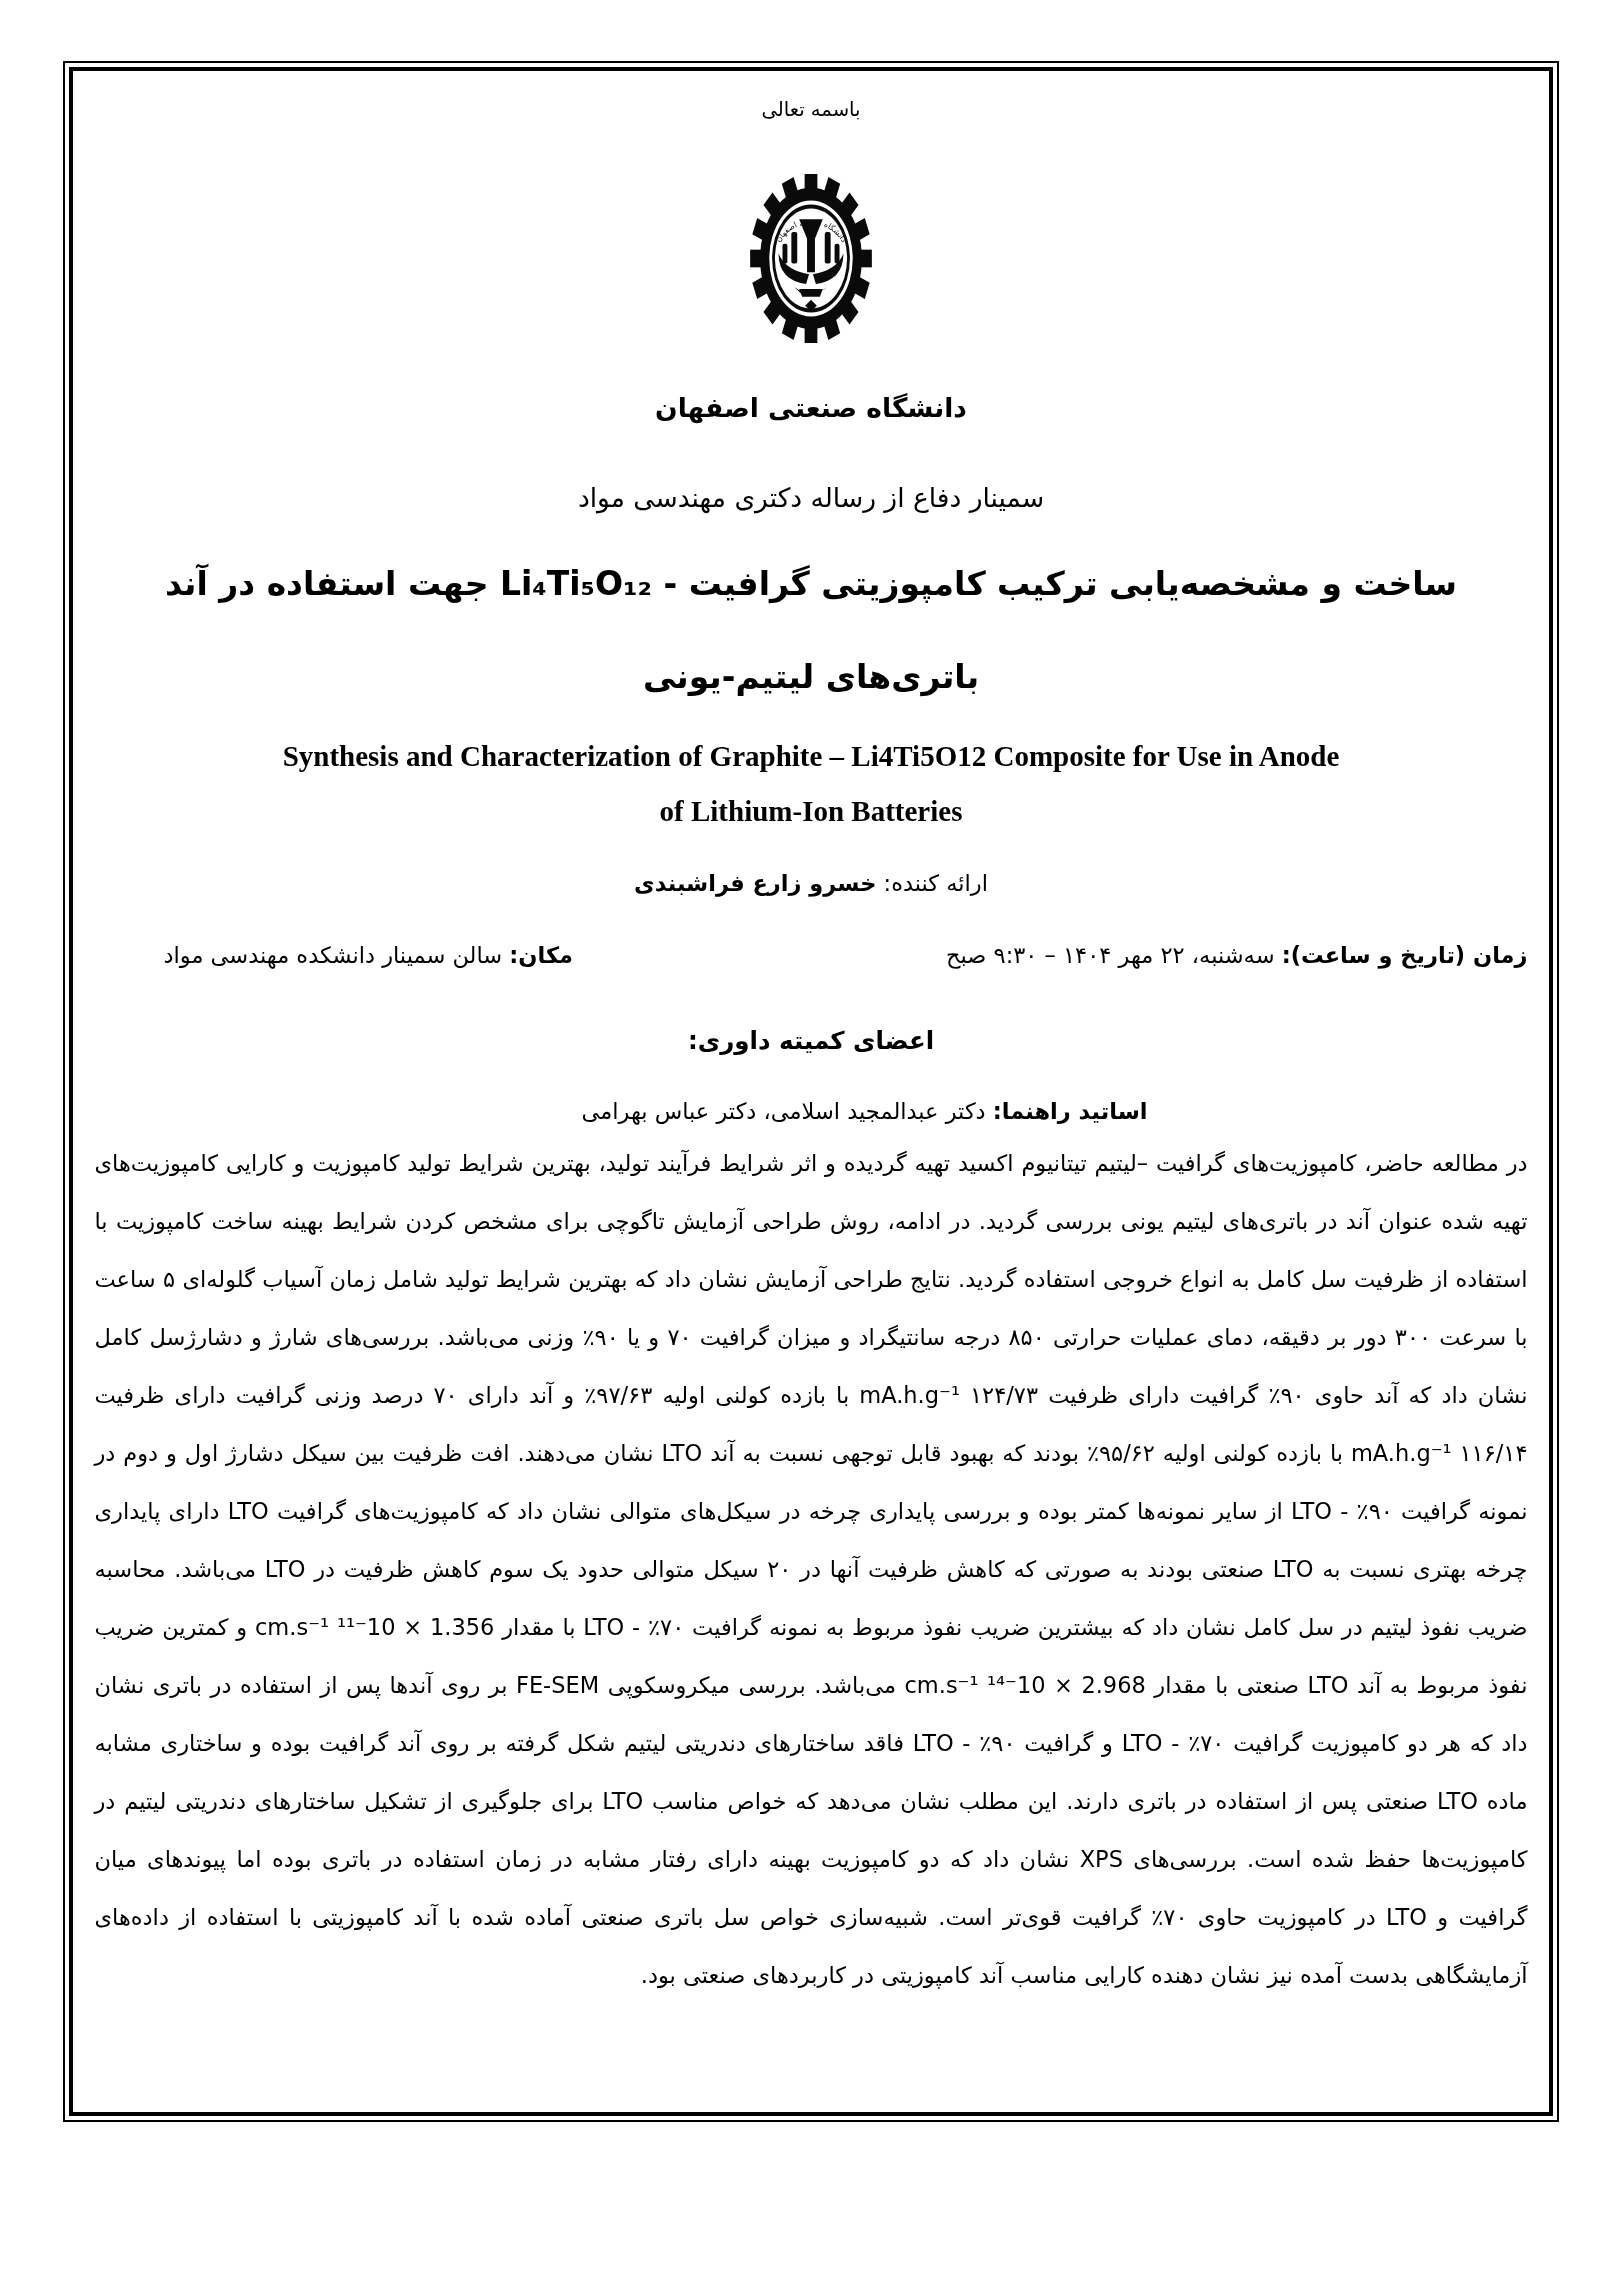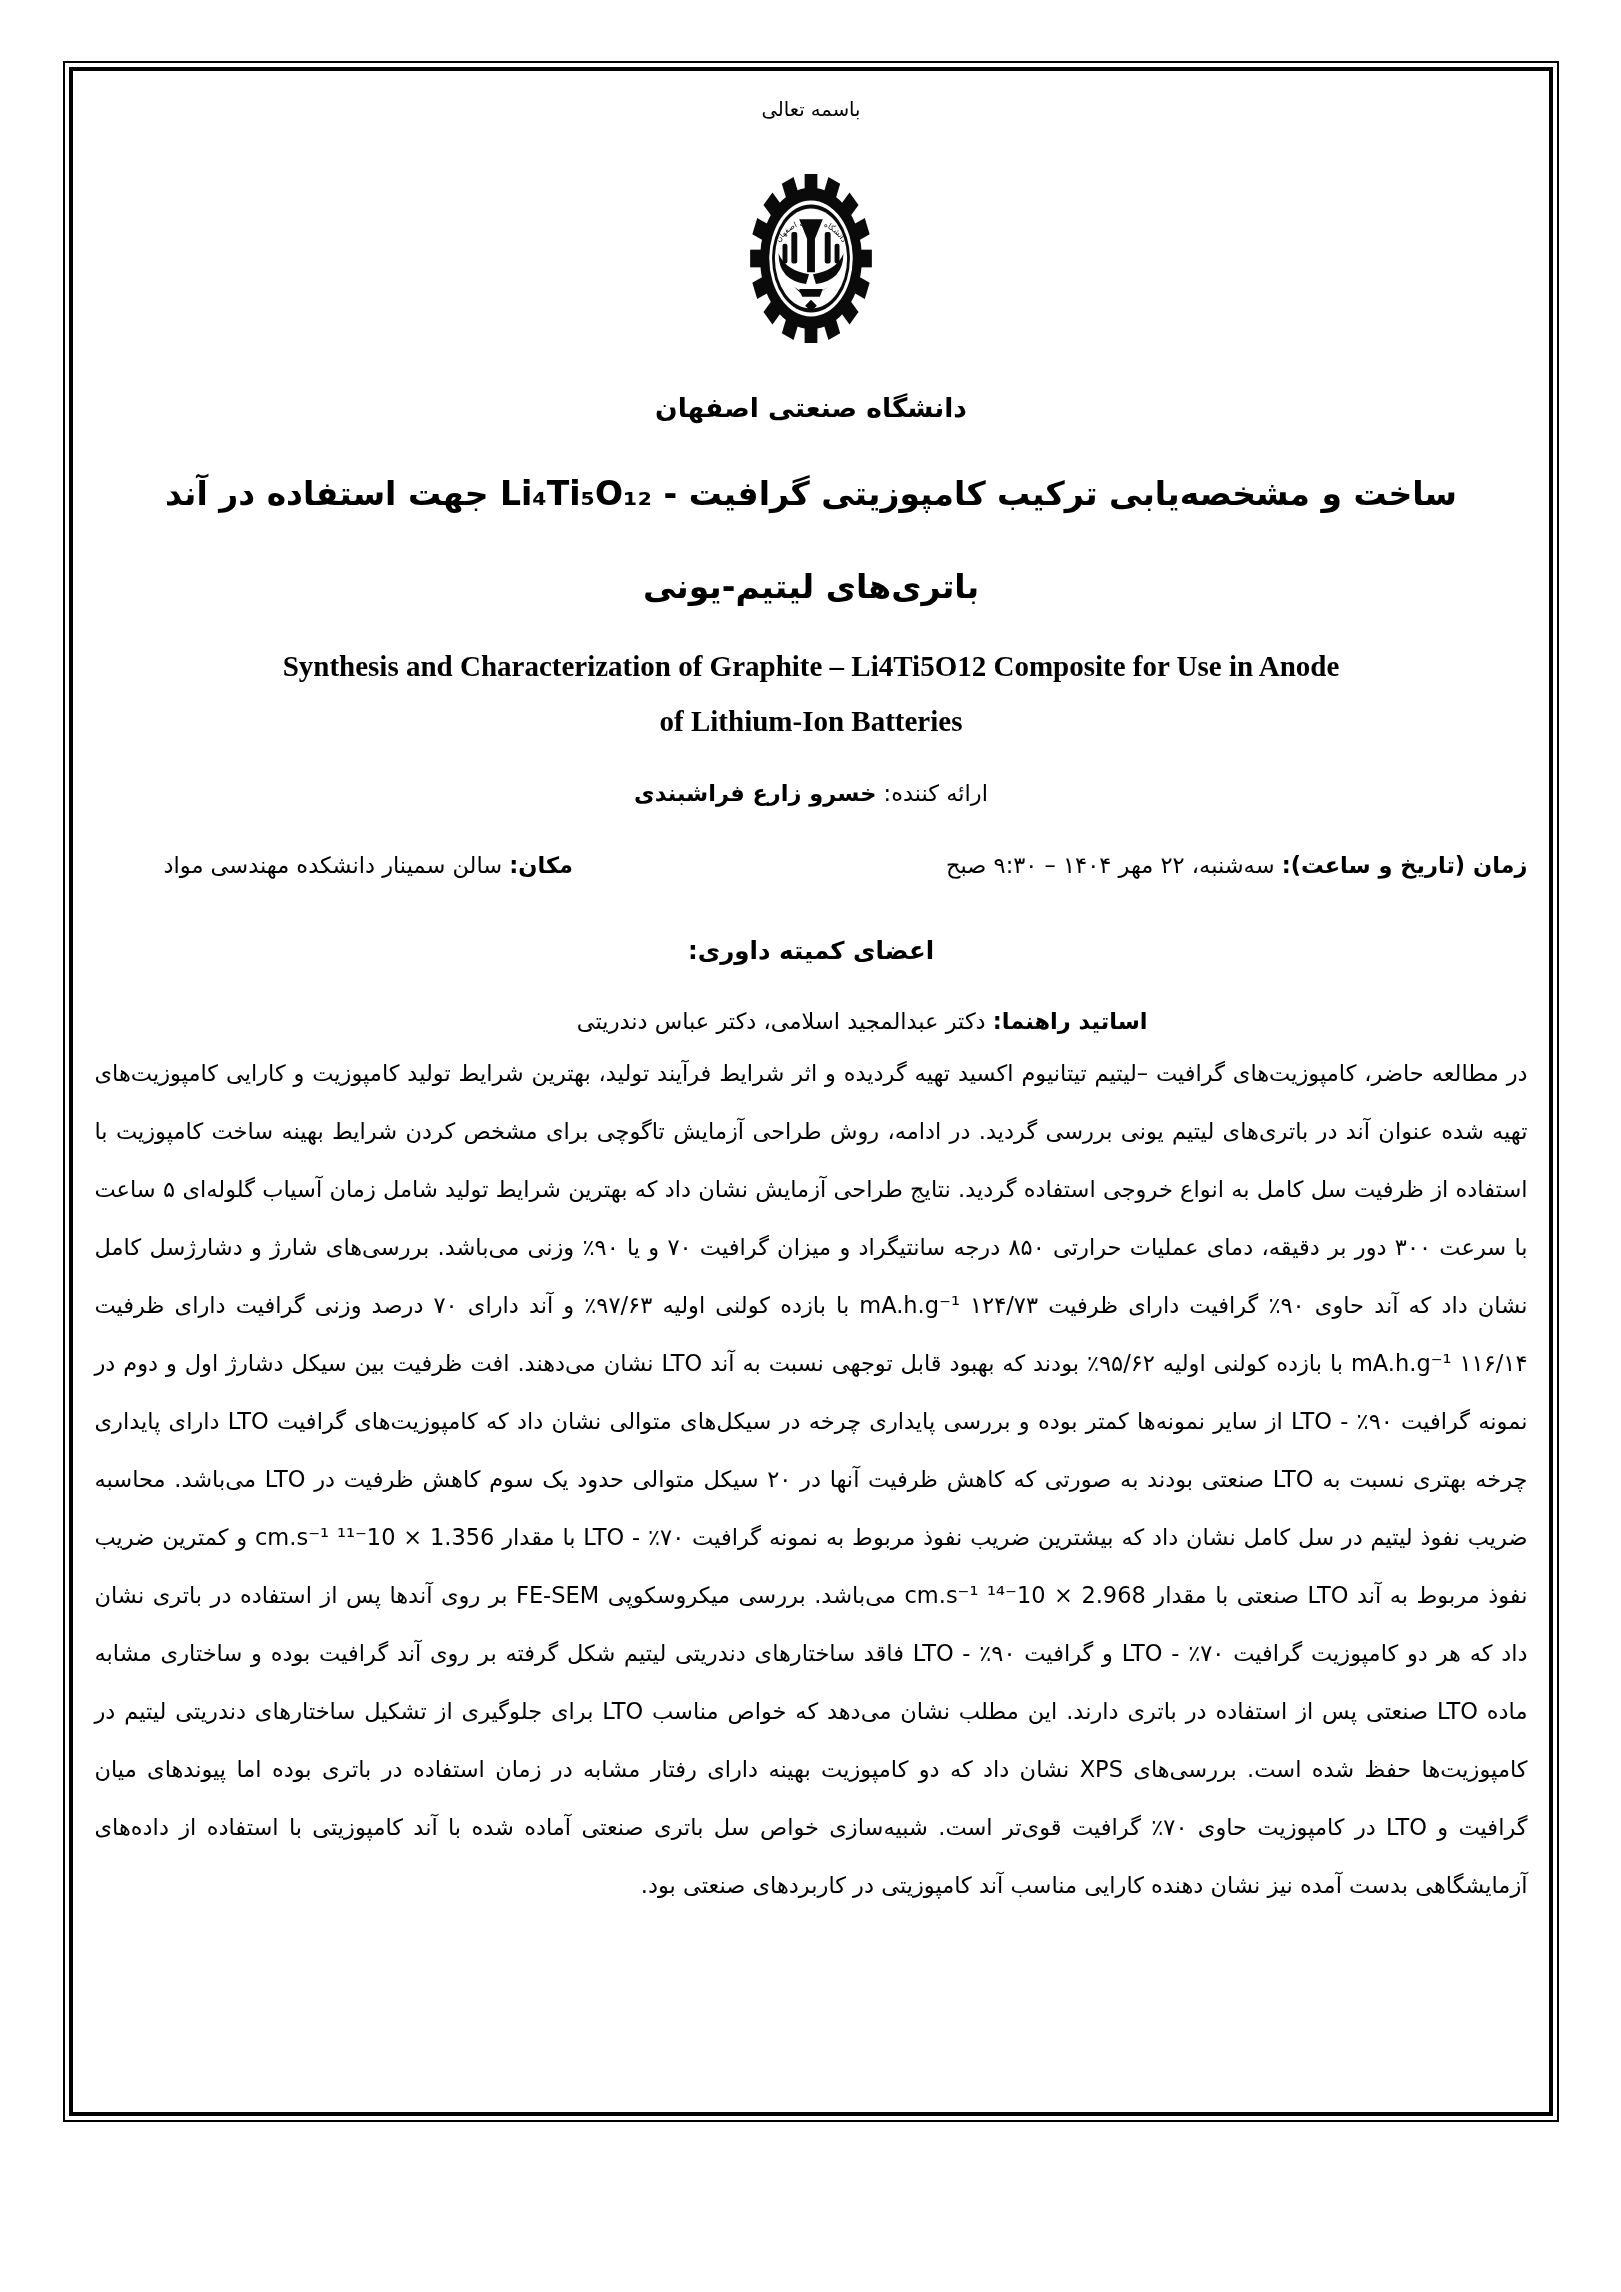--- a/index.html
+++ b/index.html
@@ -152,20 +152,21 @@
             <path d="M -17,29 Q 0,42 17,29 Q 9,37 -9,37 Z"></path>
             <path d="M -12,31 L 12,31 L 9,39 L -9,39 Z"></path>
             <path d="M 0,42 L 6,48 L 0,54 L -6,48 Z"></path>
           </g>
         </g>
       </svg>
     </div>
 
     <div class="university center rtl">دانشگاه صنعتی اصفهان</div>
 
+    <div class="seminar-line center rtl">سمینار دفاع از رساله دکتری مهندسی مواد</div>
 
 
     <div class="title-fa center">ساخت و مشخصه‌یابی ترکیب کامپوزیتی گرافیت - Li₄Ti₅O₁₂ جهت استفاده در آند باتری‌های لیتیم-یونی</div>
 
     <div class="title-en center">
       <div>Synthesis and Characterization of Graphite – Li4Ti5O12 Composite for Use in Anode</div>
       <div>of Lithium-Ion Batteries</div>
     </div>
 
     <div class="presenter center rtl">
@@ -182,21 +183,21 @@
         <span class="label-b">مکان:</span>
         <span>سالن سمینار دانشکده مهندسی مواد</span>
       </div>
     </div>
 
     <div class="committee-heading center rtl">اعضای کمیته داوری:</div>
 
     <div class="committee">
       <div class="row">
         <span class="label-b">اساتید راهنما:</span>
-        <span>دکتر عبدالمجید اسلامی، دکتر عباس دندریتی</span>
+        <span>دکتر عبدالمجید اسلامی، دکتر عباس بهرامی</span>
       </div>
     </div>
 
 
     <div class="abstract">در مطالعه حاضر، کامپوزیت‌های گرافیت –لیتیم تیتانیوم اکسید تهیه گردیده و اثر شرایط فرآیند تولید، بهترین شرایط تولید کامپوزیت و کارایی کامپوزیت‌های تهیه شده عنوان آند در باتری‌های لیتیم یونی بررسی گردید. در ادامه، روش طراحی آزمایش تاگوچی برای مشخص کردن شرایط بهینه ساخت کامپوزیت با استفاده از ظرفیت سل کامل به انواع خروجی استفاده گردید. نتایج طراحی آزمایش نشان داد که بهترین شرایط تولید شامل زمان آسیاب گلوله‌ای ۵ ساعت با سرعت ۳۰۰ دور بر دقیقه، دمای عملیات حرارتی ۸۵۰ درجه سانتیگراد و میزان گرافیت ۷۰ و یا ۹۰٪ وزنی می‌باشد. بررسی‌های شارژ و دشارژسل کامل نشان داد که آند حاوی ۹۰٪ گرافیت دارای ظرفیت ۱۲۴/۷۳ mA.h.g⁻¹ با بازده کولنی اولیه ۹۷/۶۳٪ و آند دارای ۷۰ درصد وزنی گرافیت دارای ظرفیت ۱۱۶/۱۴ mA.h.g⁻¹ با بازده کولنی اولیه ۹۵/۶۲٪ بودند که بهبود قابل توجهی نسبت به آند LTO نشان می‌دهند. افت ظرفیت بین سیکل دشارژ اول و دوم در نمونه گرافیت ۹۰٪ - LTO از سایر نمونه‌ها کمتر بوده و بررسی پایداری چرخه در سیکل‌های متوالی نشان داد که کامپوزیت‌های گرافیت LTO دارای پایداری چرخه بهتری نسبت به LTO صنعتی بودند به صورتی که کاهش ظرفیت آنها در ۲۰ سیکل متوالی حدود یک سوم کاهش ظرفیت در LTO می‌باشد. محاسبه ضریب نفوذ لیتیم در سل کامل نشان داد که بیشترین ضریب نفوذ مربوط به نمونه گرافیت ۷۰٪ - LTO با مقدار 1.356 × 10⁻¹¹ cm.s⁻¹ و کمترین ضریب نفوذ مربوط به آند LTO صنعتی با مقدار 2.968 × 10⁻¹⁴ cm.s⁻¹ می‌باشد. بررسی میکروسکوپی FE-SEM بر روی آندها پس از استفاده در باتری نشان داد که هر دو کامپوزیت گرافیت ۷۰٪ - LTO و گرافیت ۹۰٪ - LTO فاقد ساختارهای دندریتی لیتیم شکل گرفته بر روی آند گرافیت بوده و ساختاری مشابه ماده LTO صنعتی پس از استفاده در باتری دارند. این مطلب نشان می‌دهد که خواص مناسب LTO برای جلوگیری از تشکیل ساختارهای دندریتی لیتیم در کامپوزیت‌ها حفظ شده است. بررسی‌های XPS نشان داد که دو کامپوزیت بهینه دارای رفتار مشابه در زمان استفاده در باتری بوده اما پیوندهای میان گرافیت و LTO در کامپوزیت حاوی ۷۰٪ گرافیت قوی‌تر است. شبیه‌سازی خواص سل باتری صنعتی آماده شده با آند کامپوزیتی با استفاده از داده‌های آزمایشگاهی بدست آمده نیز نشان دهنده کارایی مناسب آند کامپوزیتی در کاربردهای صنعتی بود.</div>
 
   </div>
 </div>
 
 

